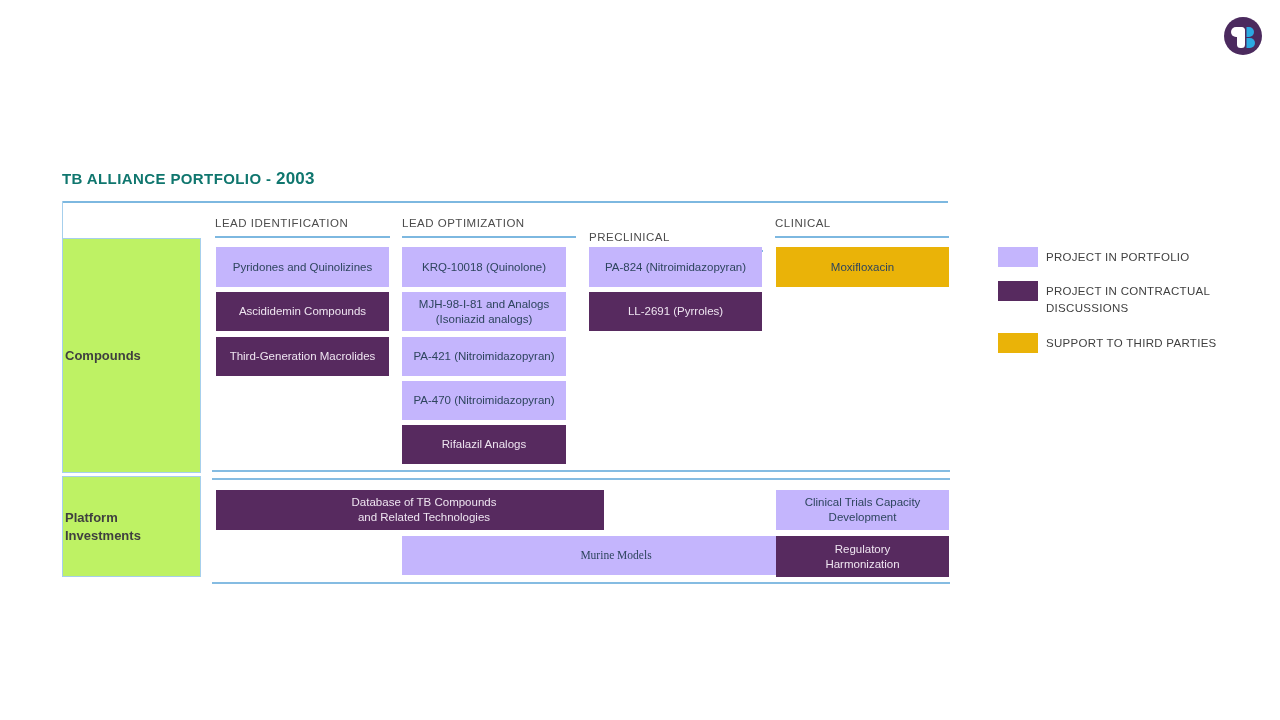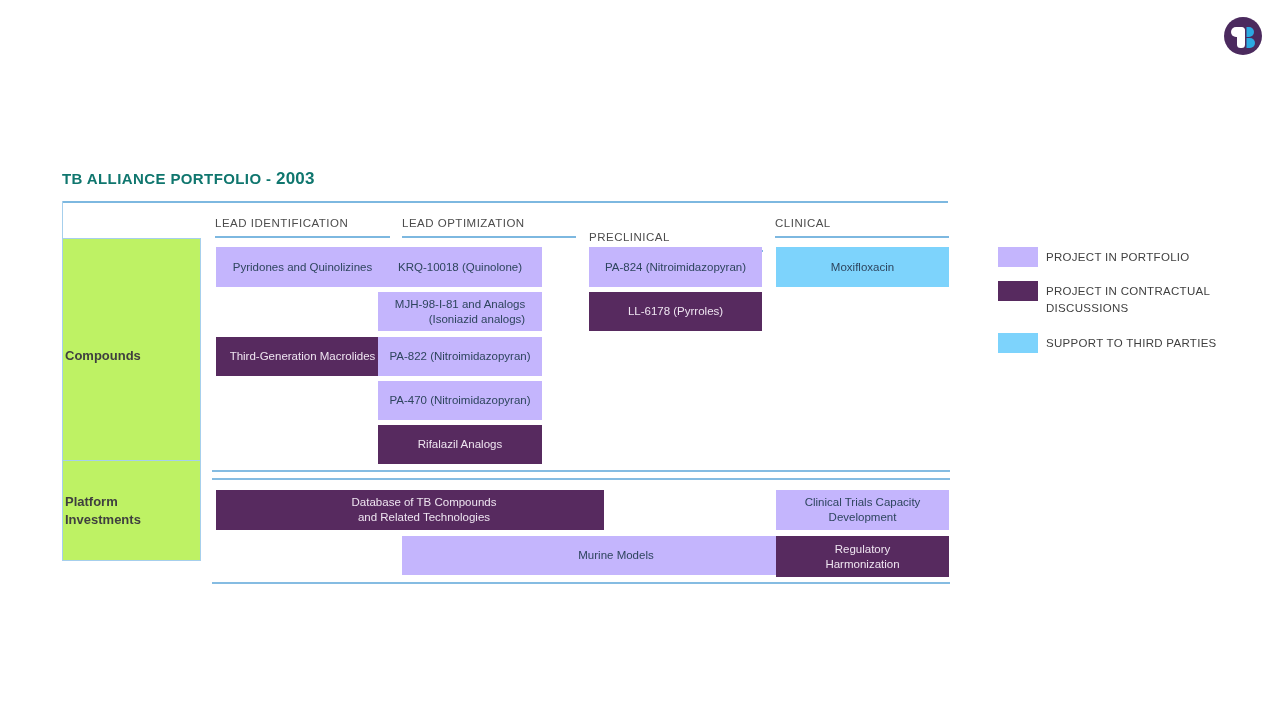--- a/index.html
+++ b/index.html
@@ -18,42 +18,42 @@
   .col-header{position:absolute;top:217px;font-size:11.5px;color:#4c4c4c;
     letter-spacing:.5px;}
   .col-underline{position:absolute;top:236px;height:2px;background:#7db8e0;}
   .cx1{left:215px;width:175px;} .cx2{left:402px;width:174px;}
   .cx3{left:589px;width:174px;margin-top:14px;} .cx4{left:775px;width:174px;}
 
   
   .bracket{position:absolute;border:1px solid #a6cfec;background:#bef264;
     display:flex;align-items:center;}
   .bracket-compounds{left:62px;top:238px;width:137px;height:233px;}
-  .bracket-platform{left:62px;top:460px;width:137px;height:99px;}
+  .bracket-platform{left:62px;top:476px;width:137px;height:99px;}
   .bracket-label{padding-left:2px;font-size:13px;font-weight:bold;color:#3f3f3f;
     line-height:1.35;white-space:pre-line;}
 
   
   .box{position:absolute;display:flex;align-items:center;justify-content:center;
     text-align:center;font-size:11.5px;line-height:1.3;white-space:pre-line;}
   .blue{background:#c4b5fd;color:#2e455e;}
   .purple{background:#572a5f;color:#eee4f0;}
-  .light{background:#7dd3fc;color:#2e455e;}
-  .c1{left:216px;width:173px;} .c2{left:378px;width:164px;text-align:right;}
+  .light{background:#eab308;color:#2e455e;}
+  .c1{left:216px;width:173px;} .c2{left:402px;width:164px;}
   .c3{left:589px;width:173px;} .c4{left:776px;width:173px;}
   .r1{top:247px;height:40px;} .r2{top:292px;height:39px;} .r3{top:337px;height:39px;}
   .r4{top:381px;height:39px;} .r5{top:425px;height:39px;}
 
   
   .sep{position:absolute;left:212px;width:738px;height:2px;background:#85bce2;}
   .sep-a{top:470px;} .sep-b{top:478px;} .sep-c{top:582px;}
 
   
   .p-database{left:216px;top:490px;width:360px;height:40px;padding-left:28px;}
-  .p-murine{left:402px;top:536px;width:428px;height:39px;}
+  .p-murine{left:402px;top:536px;width:428px;height:39px;font-family:Liberation Serif, serif;}
   .p-ctcd{left:776px;top:490px;width:173px;height:40px;}
   .p-regharm{left:776px;top:536px;width:173px;height:41px;}
 
   
   .legend-item{position:absolute;left:998px;}
   .lg1{top:247px;} .lg2{top:281px;} .lg3{top:333px;}
   .swatch{position:absolute;left:0;top:0;width:40px;height:20px;}
   .legend-label{position:absolute;left:48px;top:2px;width:192px;font-size:11.5px;
     color:#3f3f3f;letter-spacing:.3px;line-height:17px;}
 
@@ -93,29 +93,30 @@
 
   <div class="bracket bracket-compounds">
     <div class="bracket-label">Compounds</div>
   </div>
   <div class="bracket bracket-platform">
     <div class="bracket-label">Platform
 Investments</div>
   </div>
 
   <div class="box blue c1 r1">Pyridones and Quinolizines</div>
+  <div class="box purple c1 r2">Ascididemin Compounds</div>
   <div class="box purple c1 r3">Third-Generation Macrolides</div>
   <div class="box blue c2 r1">KRQ-10018 (Quinolone)</div>
   <div class="box blue c2 r2">MJH-98-I-81 and Analogs
 (Isoniazid analogs)</div>
-  <div class="box blue c2 r3">PA-822 (Nitroimidazopyran)</div>
+  <div class="box blue c2 r3">PA-421 (Nitroimidazopyran)</div>
   <div class="box blue c2 r4">PA-470 (Nitroimidazopyran)</div>
   <div class="box purple c2 r5">Rifalazil Analogs</div>
   <div class="box blue c3 r1">PA-824 (Nitroimidazopyran)</div>
-  <div class="box purple c3 r2">LL-6178 (Pyrroles)</div>
+  <div class="box purple c3 r2">LL-2691 (Pyrroles)</div>
   <div class="box light c4 r1">Moxifloxacin</div>
 
   <div class="sep sep-a"></div>
   <div class="sep sep-b"></div>
 
   <div class="box purple p-database">Database of TB Compounds
 and Related Technologies</div>
   <div class="box blue p-murine">Murine Models</div>
   <div class="box blue p-ctcd">Clinical Trials Capacity
 Development</div>

